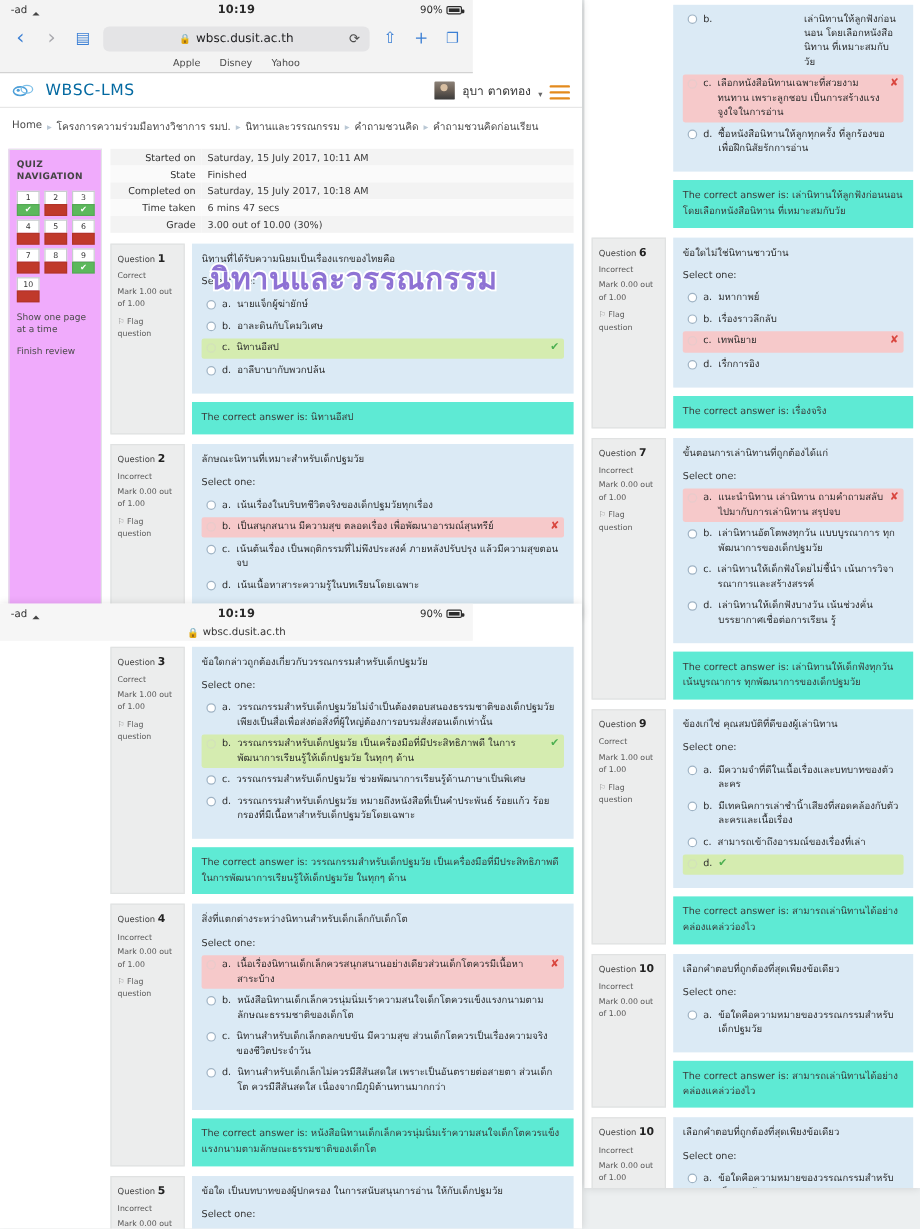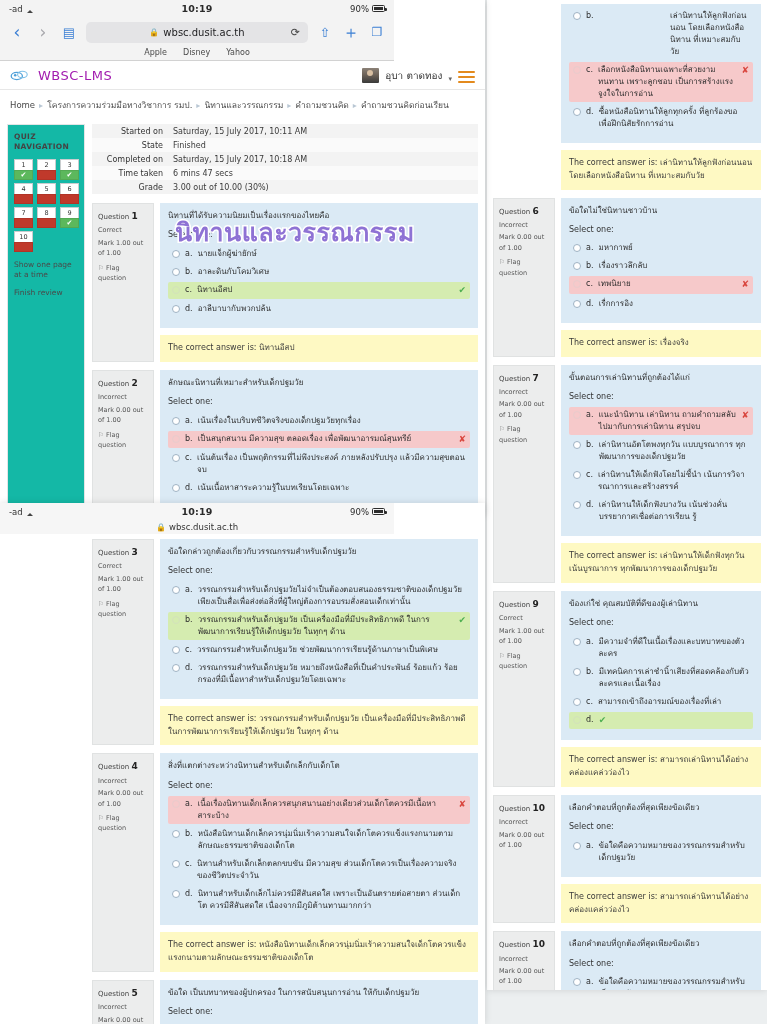--- a/index.html
+++ b/index.html
@@ -46,41 +46,41 @@
   .reload { position:absolute; right:8px; font-size:11px; color:#4a4a4a;}
   .bookmarks-bar {
     height:13px; display:flex; align-items:center; justify-content:center;
     gap:16px; font-size:8px; color:#4a4a4a; padding-bottom:2px;
   }
   .site-header {
     height:28px; background:#fff; display:flex; align-items:center;
     padding: 0 10px; border-bottom:1px solid #e7e7e7;
   }
   .logo { width:20px;height:16px; margin-right:8px; }
-  .site-name { font-size:13px; color:#a21caf; letter-spacing:.5px; }
+  .site-name { font-size:13px; color:#0369a1; letter-spacing:.5px; }
   .header-right { margin-left:auto; display:flex; align-items:flex-end; gap:6px; }
   .avatar { width:17px;height:15px; background:linear-gradient(#8b8177 0%, #6d6258 45%, #3a3a3a 100%); border-radius:1px; overflow:hidden; position:relative;}
   .avatar:after{content:"";position:absolute;left:5px;top:2px;width:6px;height:6px;border-radius:50%;background:#d8bfa2;}
   .user-name { font-size:10px; color:#333; }
   .caret { font-size:7px; color:#666; }
   .hamburger { width:17px; height:12px; display:flex; flex-direction:column; justify-content:space-between; }
   .hamburger span { display:block; height:2.4px; background:#e38a1d; border-radius:1px;}
 
   .breadcrumb {
     display:flex; align-items:center; flex-wrap:nowrap; gap:4px;
     padding: 8px 10px; font-size:8.5px; color:#5a5a5a; background:#fff;
     white-space:nowrap; overflow:hidden;
   }
   .breadcrumb .crumb { color:#4a4a4a;text-align:center; }
   .breadcrumb .sep { color:#b9c7d4; font-size:8px; }
 
   
   .content { display:flex; gap:7px; padding: 4px 7px 0 7px; background:#fff; }
   .navblock {
-    width:78px; flex:0 0 78px; background:#14b8a6; border:1px solid #e2e5e6;
+    width:78px; flex:0 0 78px; background:#f0abfc; border:1px solid #e2e5e6;
     padding:7px 6px; font-size:7.5px; color:#444;
   }
   .navblock h3 { margin:0 0 7px 0; font-size:7.5px; font-weight:600; letter-spacing:.3px; line-height:1.35; color:#444;}
   .qgrid { display:grid; grid-template-columns: repeat(3, 19px); gap:3px 4px; margin-bottom:8px;}
   .qbtn { width:19px; }
   .qbtn .n {
     height:11px; border:1px solid #c9cdcf; border-bottom:none; background:#fff;
     font-size:6.5px; display:flex; align-items:center; justify-content:center; color:#333;
   }
   .qbtn .bar { height:10px; display:flex;align-items:center;justify-content:center; border:1px solid rgba(0,0,0,.08); }
@@ -119,21 +119,21 @@
   .answer { display:flex; gap:5px; padding:2px 4px; margin-bottom:2px; font-size:8px; line-height:1.5; color:#2c2c2c; align-items:flex-start; border-radius:2px;}
   .answer .radio { width:8px;height:8px;border:1px solid #9fb3c4;border-radius:50%;background:#fff;flex:0 0 8px;margin-top:2px;}
   .answer.correct { background:#d5ecb0; }
   .answer.chosen-wrong { background:#f6c9ca; }
   .answer.correct .radio, .answer.chosen-wrong .radio { border-color:#cfcfcf; background:transparent; opacity:.35;}
   .answer .atxt { flex:1; }
   .mark-ok { color:#4caf50; font-size:9px; font-weight:bold; }
   .mark-no { color:#d9463e; font-size:9px; font-weight:bold; }
 
   .feedback {
-    background:#fef9c3; padding:7px 8px; font-size:8px; color:#3a3a3a;
+    background:#5eead4; padding:7px 8px; font-size:8px; color:#3a3a3a;
     line-height:1.6; margin-top:7px;
   }
 
   
   .watermark {
     position:absolute; font-size:25px; font-weight:700; color:#8e72d4;
     -webkit-text-stroke: 3px #ffffff; paint-order: stroke fill;
     letter-spacing:.5px; pointer-events:none; white-space:nowrap;
   }
 

